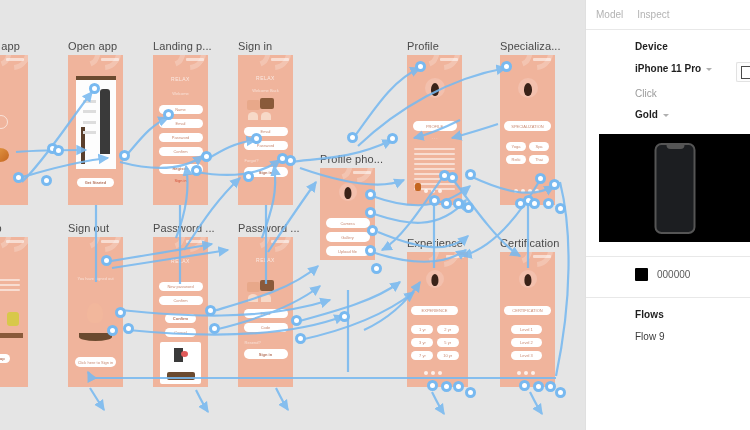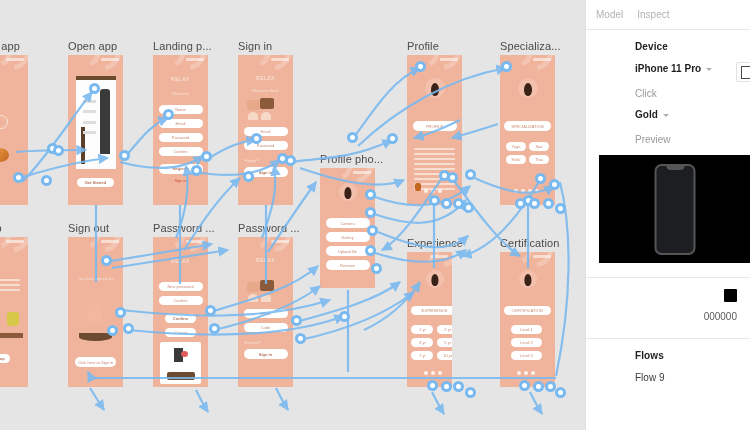--- a/index.html
+++ b/index.html
@@ -182,21 +182,21 @@
     border-radius: 7px;
     background: #1c1e21;
   }
   #preview-notch {
     position: absolute; left: 50%; top: 0; transform: translateX(-50%);
     width: 18px; height: 4px;
     background: #555;
     border-radius: 0 0 4px 4px;
   }
   .divider { height: 1px; background: #e8e8e8; margin-top: 14px; }
-  .swatch-row { display: flex; align-items: flex-end; gap: 9px; flex-direction: column; }
+  .swatch-row { display: flex; align-items: center; gap: 9px; }
   .swatch {
     width: 13px; height: 13px;
     background: #000000;
     border-radius: 1px;
   }
   .swatch-hex { font-size: 10px; color: #5a5a5a; }
   .flow-item { font-size: 10px; color: #3a3a3a; cursor: default; }
 </style>
 </head>
 <body>
@@ -340,21 +340,21 @@
               <div class="pill-label">Thai</div>
             </div>
             <div class="tabdots" style="left: 13.5px; top: 134px;">
               <div class="tabdot"></div>
               <div class="tabdot"></div>
               <div class="tabdot"></div>
               <div class="tabdot"></div>
             </div>
           </div>
         </div>
-        <div class="frame" style="left: 320px; top: 168px; width: 55px; height: 120px; text-decoration: underline;">
+        <div class="frame" style="left: 320px; top: 168px; width: 55px; height: 92px; text-decoration: underline;">
           <div class="frame-label">Profile pho...</div>
           <div class="frame-body">
             <div class="statusbar"></div>
             <div class="arc" style="left: 5.5px; top: -14px; width: 26px; height: 26px; transform: rotate(25deg);"></div>
             <div class="arc" style="left: 18.7px; top: -19px; width: 34px; height: 34px; transform: rotate(40deg);"></div>
             <div class="avatar-circ" style="left: 18.5px; top: 15px; width: 18px; height: 18px;">
               <div class="avatar-head" style="top: 4.05px; width: 7.2px; height: 11.7px;"></div>
             </div>
             <div class="pill" style="left: 5.5px; top: 50.4px; width: 44px; height: 10px; border-radius: 5px;">
               <div class="pill-label">Camera</div>
@@ -441,21 +441,21 @@
             </div>
             <div class="pill" style="left: 5.5px; top: 86px; width: 44px; height: 9px; border-radius: 4.5px;">
               <div class="pill-label">Code</div>
             </div>
             <div class="sub-txt" style="top: 103px; text-align: left; left: 6.6px;">Resend?</div>
             <div class="pill solid" style="left: 5.5px; top: 112px; width: 44px; height: 10px; border-radius: 5px;">
               <div class="pill-label">Sign in</div>
             </div>
           </div>
         </div>
-        <div class="frame" style="left: 407px; top: 252px; width: 45px; height: 135px;">
+        <div class="frame" style="left: 407px; top: 252px; width: 61px; height: 135px;">
           <div class="frame-label">Experience</div>
           <div class="frame-body">
             <div class="statusbar"></div>
             <div class="arc" style="left: 5.5px; top: -14px; width: 26px; height: 26px; transform: rotate(25deg);"></div>
             <div class="arc" style="left: 18.7px; top: -19px; width: 34px; height: 34px; transform: rotate(40deg);"></div>
             <div class="avatar-circ" style="left: 18.5px; top: 18px; width: 18px; height: 18px;">
               <div class="avatar-head" style="top: 4.05px; width: 7.2px; height: 11.7px;"></div>
             </div>
             <div class="pill" style="left: 4.4px; top: 54px; width: 46.2px; height: 9px; border-radius: 4.5px;">
               <div class="pill-label">EXPERIENCE</div>
@@ -650,21 +650,20 @@
         <span>iPhone 11 Pro</span>
         <span class="chev"></span>
       </div>
 
       <div class="sec-label">Click</div>
       <div class="dropdown">
         <span>Gold</span>
         <span class="chev"></span>
       </div>
 
-      <div class="sec-label">Preview</div>
     </div>
 
     <div id="preview-box">
       <div id="preview-phone">
         <div id="preview-notch"></div>
       </div>
     </div>
 
     <div class="divider"></div>
 

